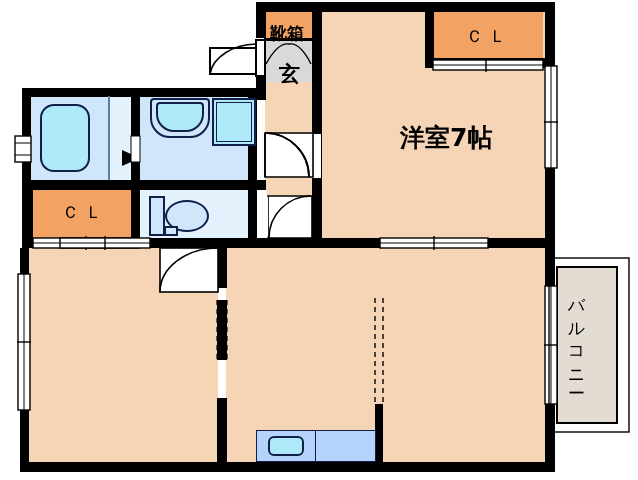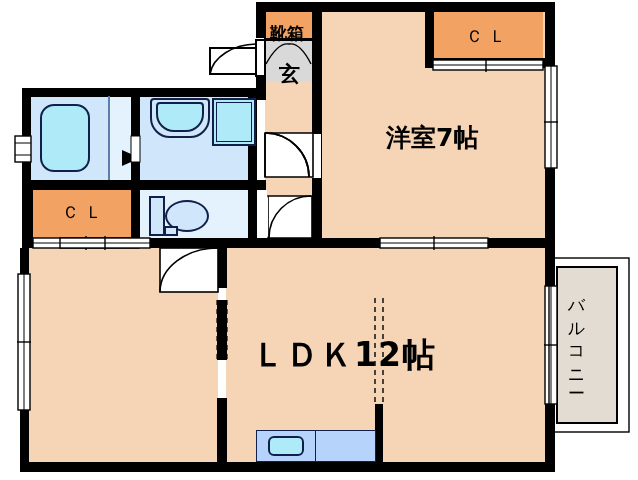--- a/index.html
+++ b/index.html
@@ -238,20 +238,19 @@
   </svg>
 
   <div class="label lbl-small" style="left:270px;top:25px;">靴箱</div>
 
   <div class="label lbl-small" style="left:279px;top:64px;font-size:21px;">玄</div>
 
   <div class="label lbl-cl" style="left:466px;top:28px;">ＣＬ</div>
 
   <div class="label lbl-cl" style="left:62px;top:204px;">ＣＬ</div>
 
-  <div class="label lbl-room" style="left:386px;top:125px;text-align:center;">洋室7帖</div>
-
-
-  <div class="label lbl-ldk" style="left:252px;top:338px;">ＬＤＫ12帖</div>
+  <div class="label lbl-room" style="left:400px;top:125px;text-align:center;">洋室7帖</div>
+
+
 
   <div class="label lbl-vert" style="left:568px;top:286px;">バルコニー</div>
 
 </div>
 
 </body></html>

